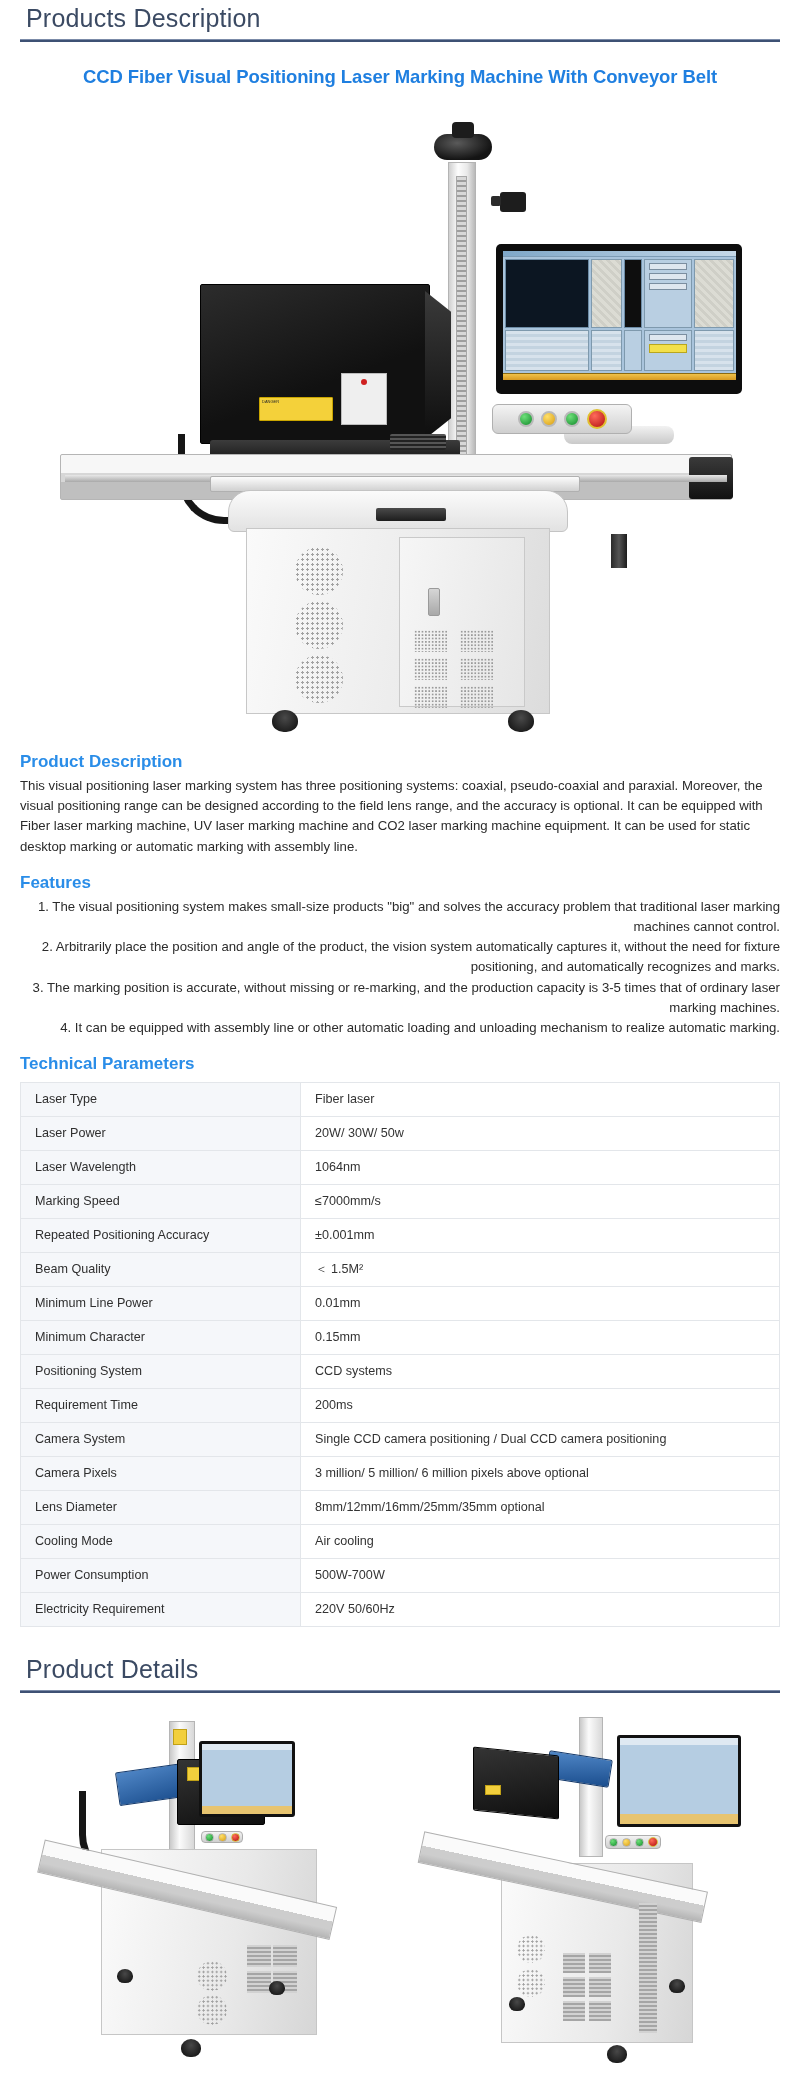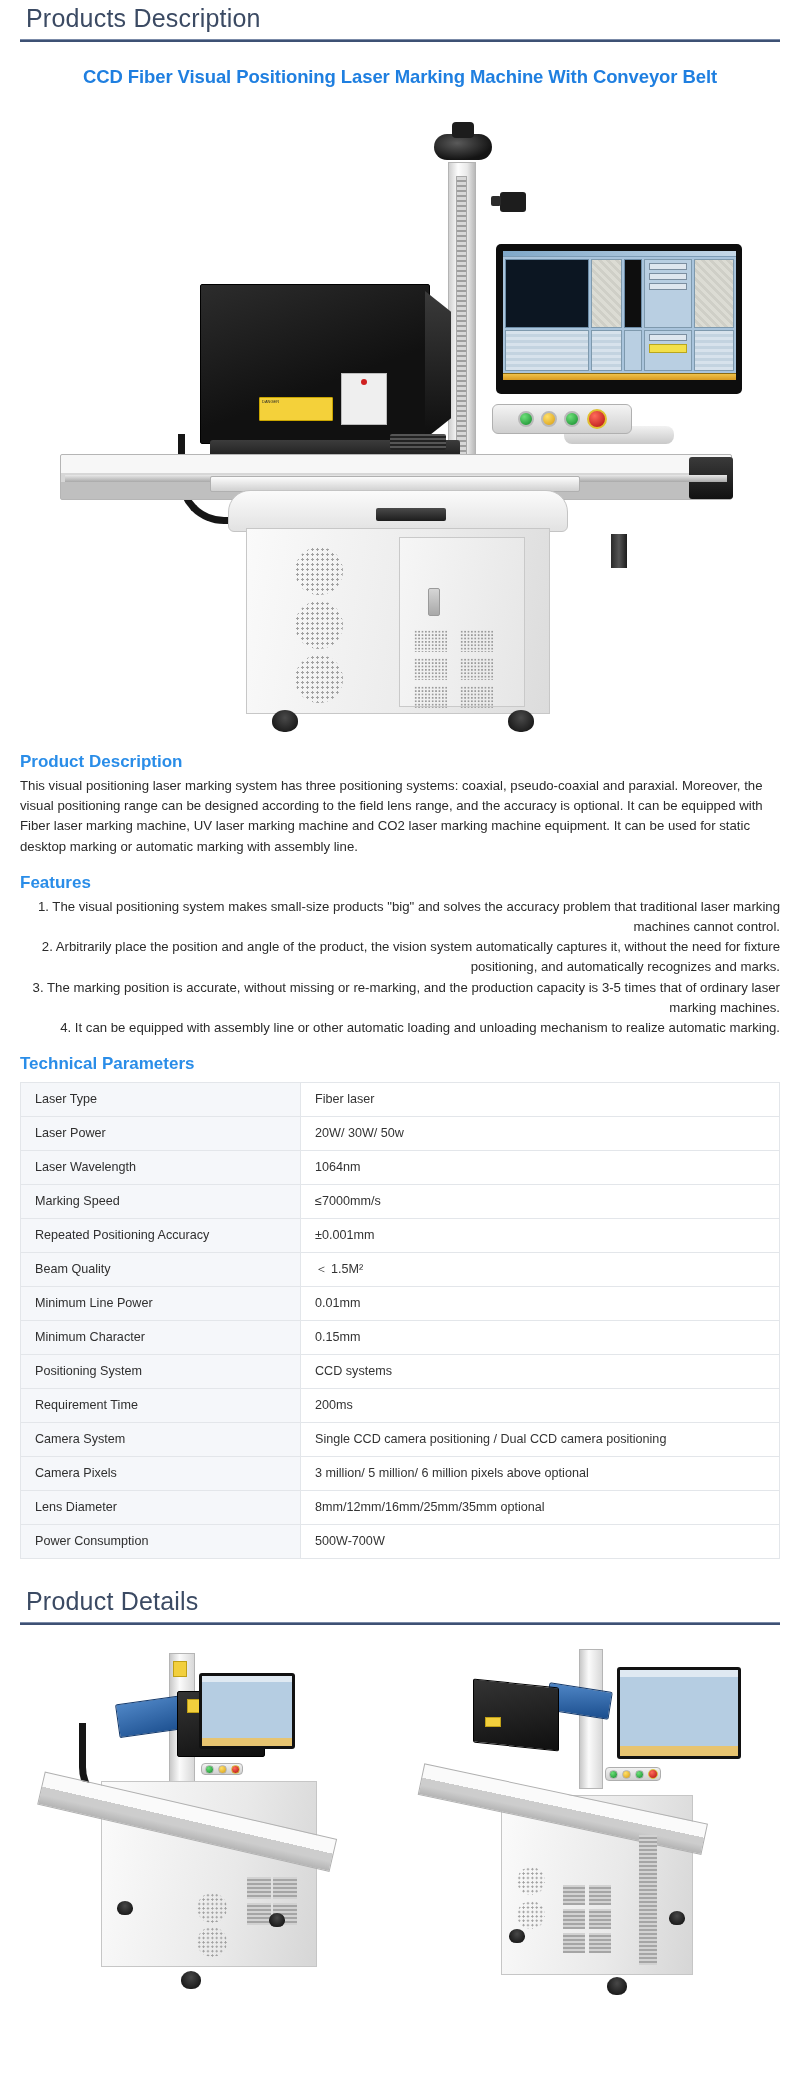--- a/index.html
+++ b/index.html
@@ -477,22 +477,30 @@
       </tr>
       <tr>
         <td class="k">Camera Pixels</td>
         <td class="v">3 million/ 5 million/ 6 million pixels above optional</td>
       </tr>
       <tr>
         <td class="k">Lens Diameter</td>
         <td class="v">8mm/12mm/16mm/25mm/35mm optional</td>
       </tr>
       <tr>
+        <td class="k">Cooling Mode</td>
+        <td class="v">Air cooling</td>
+      </tr>
+      <tr>
         <td class="k">Power Consumption</td>
         <td class="v">500W-700W</td>
+      </tr>
+      <tr>
+        <td class="k">Electricity Requirement</td>
+        <td class="v">220V 50/60Hz</td>
       </tr>
     </tbody>
   </table>
 
   <div class="section-head">Product Details</div>
   <div class="section-rule"></div>
 
   <div class="gallery">
 
     <div class="gal-cell">

